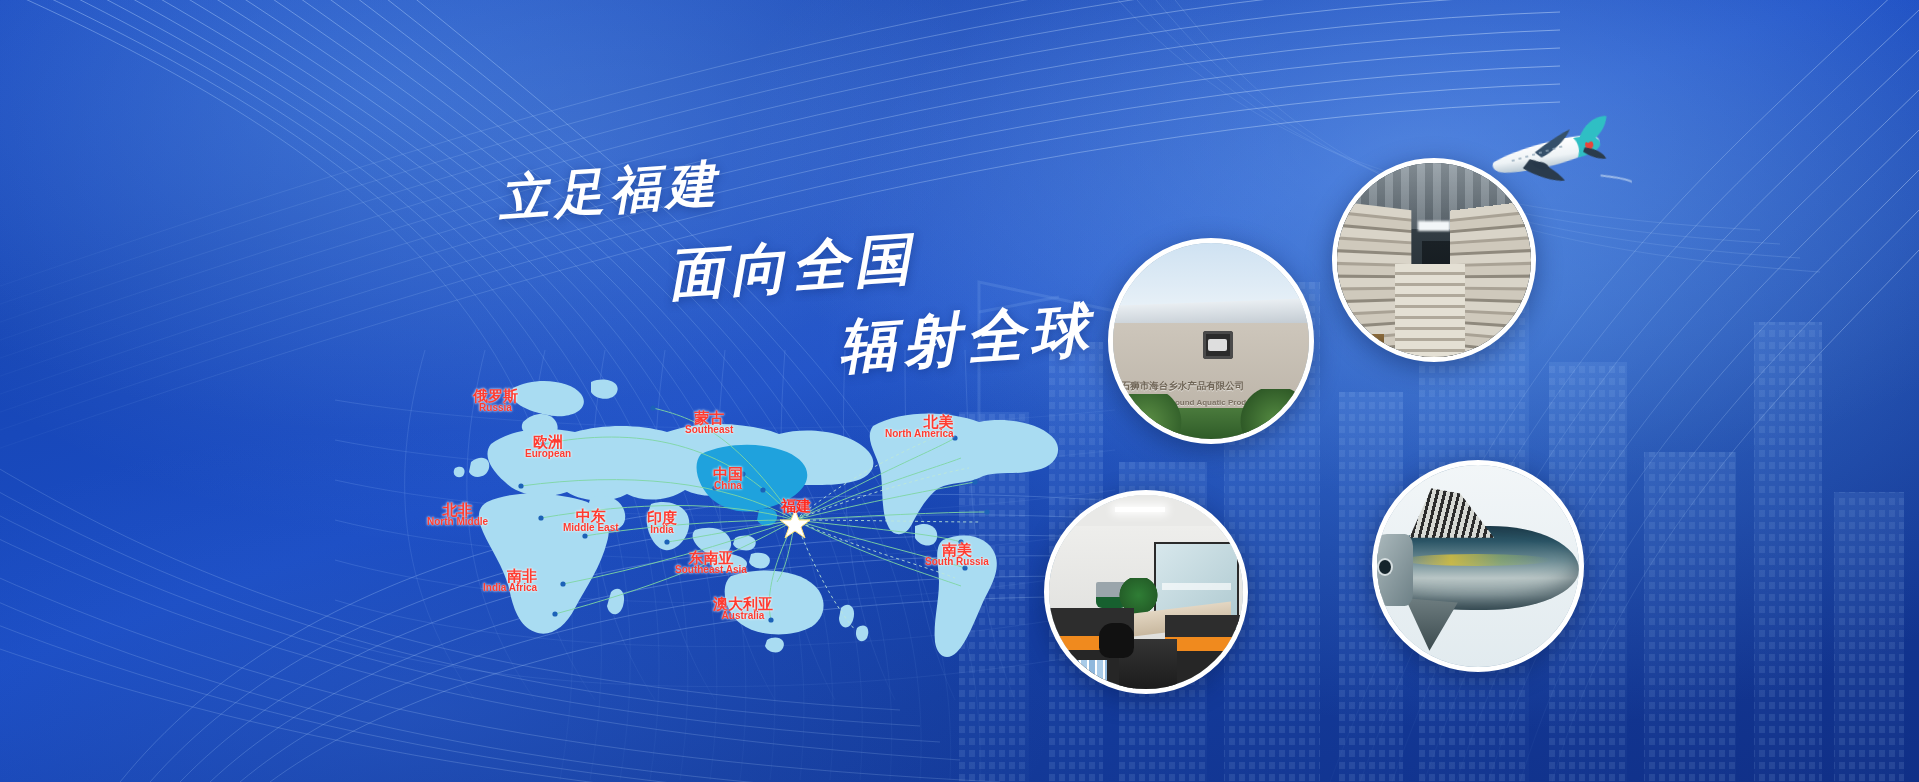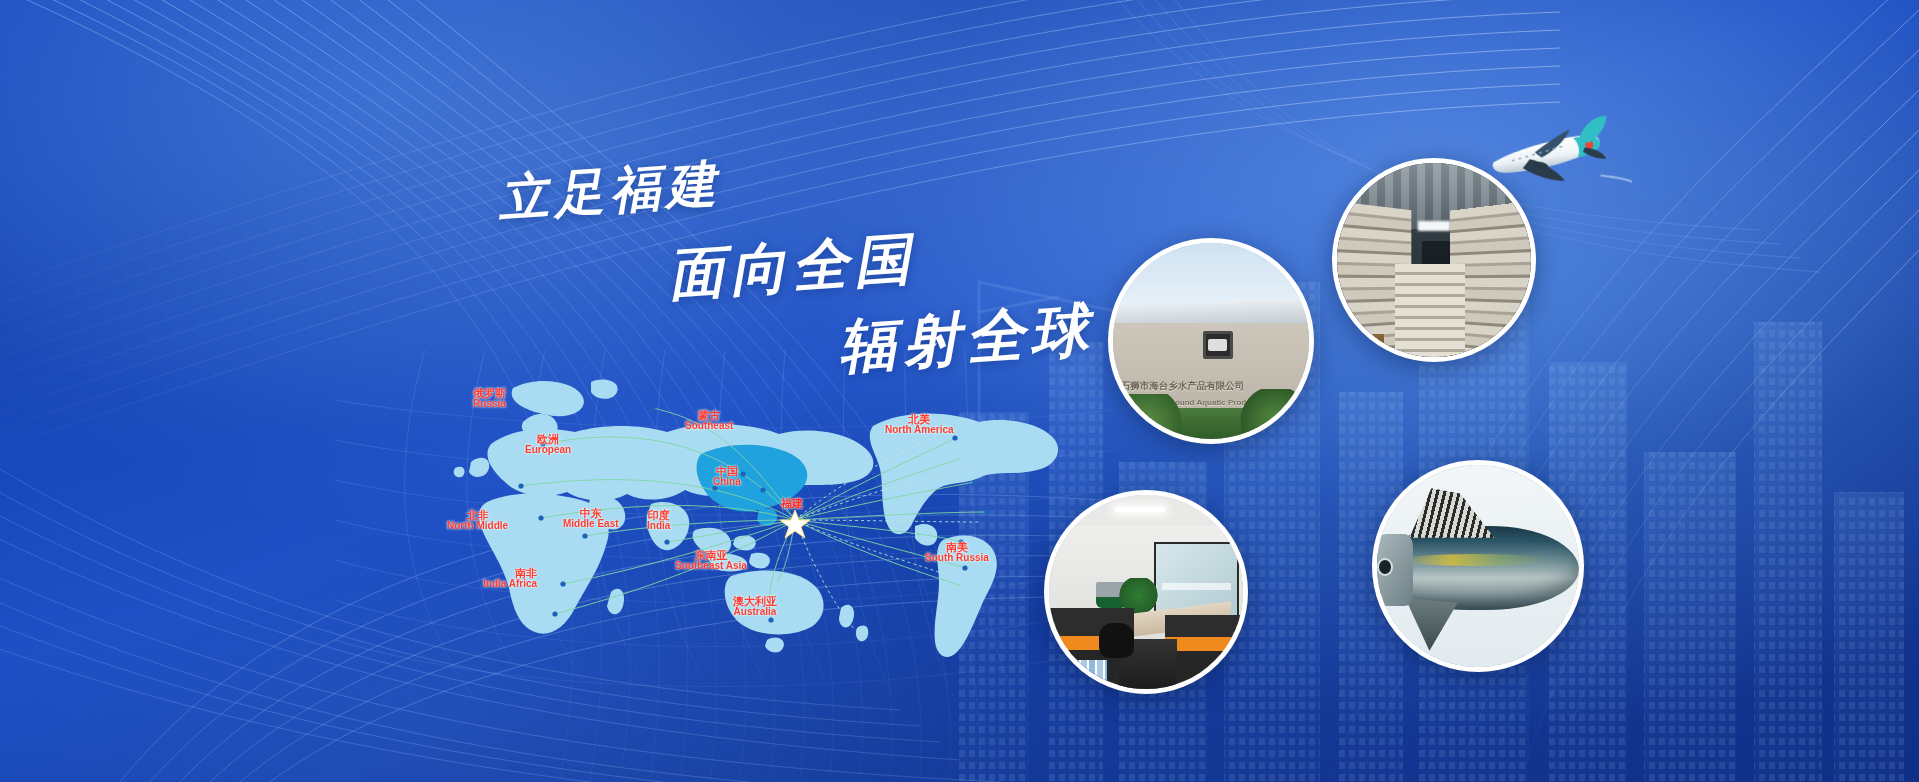--- a/index.html
+++ b/index.html
@@ -47,21 +47,21 @@
   
   .map-wrap { position:absolute; left:395px; top:370px; width:660px; height:310px; }
   .map-wrap svg { width:100%; height:100%; overflow:visible; }
 
   .map-label {
     position:absolute; text-align:center; line-height:1.02;
     color:#ff3b30; font-size:9.5px; font-weight:bold; white-space:nowrap;
     text-shadow:0 0 2px rgba(255,255,255,.9), 0 0 3px rgba(255,255,255,.7);
     pointer-events:auto;
   }
-  .map-label .cn { display:block; font-size:11px; }
+  .map-label .cn { display:block; font-size:15px; }
   .map-label .en { display:block; font-size:10px; }
   .map-label.hub { color:#ff2a20; }
 
   
   .bubble {
     position:absolute; border-radius:50%; overflow:hidden;
     border:5px solid #ffffff;
     box-shadow:0 6px 26px rgba(6,26,80,.45);
     background:#9fb6c9;
   }
@@ -476,21 +476,21 @@
     <div class="map-label" style="left:318px; top:96px;">
       <span class="cn">中国</span>
       <span class="en">China</span>
     </div>
 
     <div class="map-label" style="left:130px; top:64px;">
       <span class="cn">欧洲</span>
       <span class="en">European</span>
     </div>
 
-    <div class="map-label" style="left:32px;  top:140px;margin-left:20px;">
+    <div class="map-label" style="left:32px;  top:132px;">
       <span class="cn">北非</span>
       <span class="en">North Middle</span>
     </div>
 
     <div class="map-label" style="left:168px; top:138px;">
       <span class="cn">中东</span>
       <span class="en">Middle East</span>
     </div>
 
     <div class="map-label" style="left:252px; top:140px;">
@@ -501,26 +501,26 @@
     <div class="map-label" style="left:88px;  top:198px;text-align:right;">
       <span class="cn">南非</span>
       <span class="en">India Africa</span>
     </div>
 
     <div class="map-label" style="left:280px; top:180px;">
       <span class="cn">东南亚</span>
       <span class="en">Southeast Asia</span>
     </div>
 
-    <div class="map-label" style="left:318px; top:226px;margin-left:20px;">
+    <div class="map-label" style="left:318px; top:226px;">
       <span class="cn">澳大利亚</span>
       <span class="en">Australia</span>
     </div>
 
-    <div class="map-label" style="left:490px; top:44px;">
+    <div class="map-label" style="left:490px; top:44px;text-align:right;">
       <span class="cn">北美</span>
       <span class="en">North America</span>
     </div>
 
     <div class="map-label" style="left:530px; top:172px;">
       <span class="cn">南美</span>
       <span class="en">South Russia</span>
     </div>
 
     <div class="map-label hub" style="left:386px; top:128px;">

